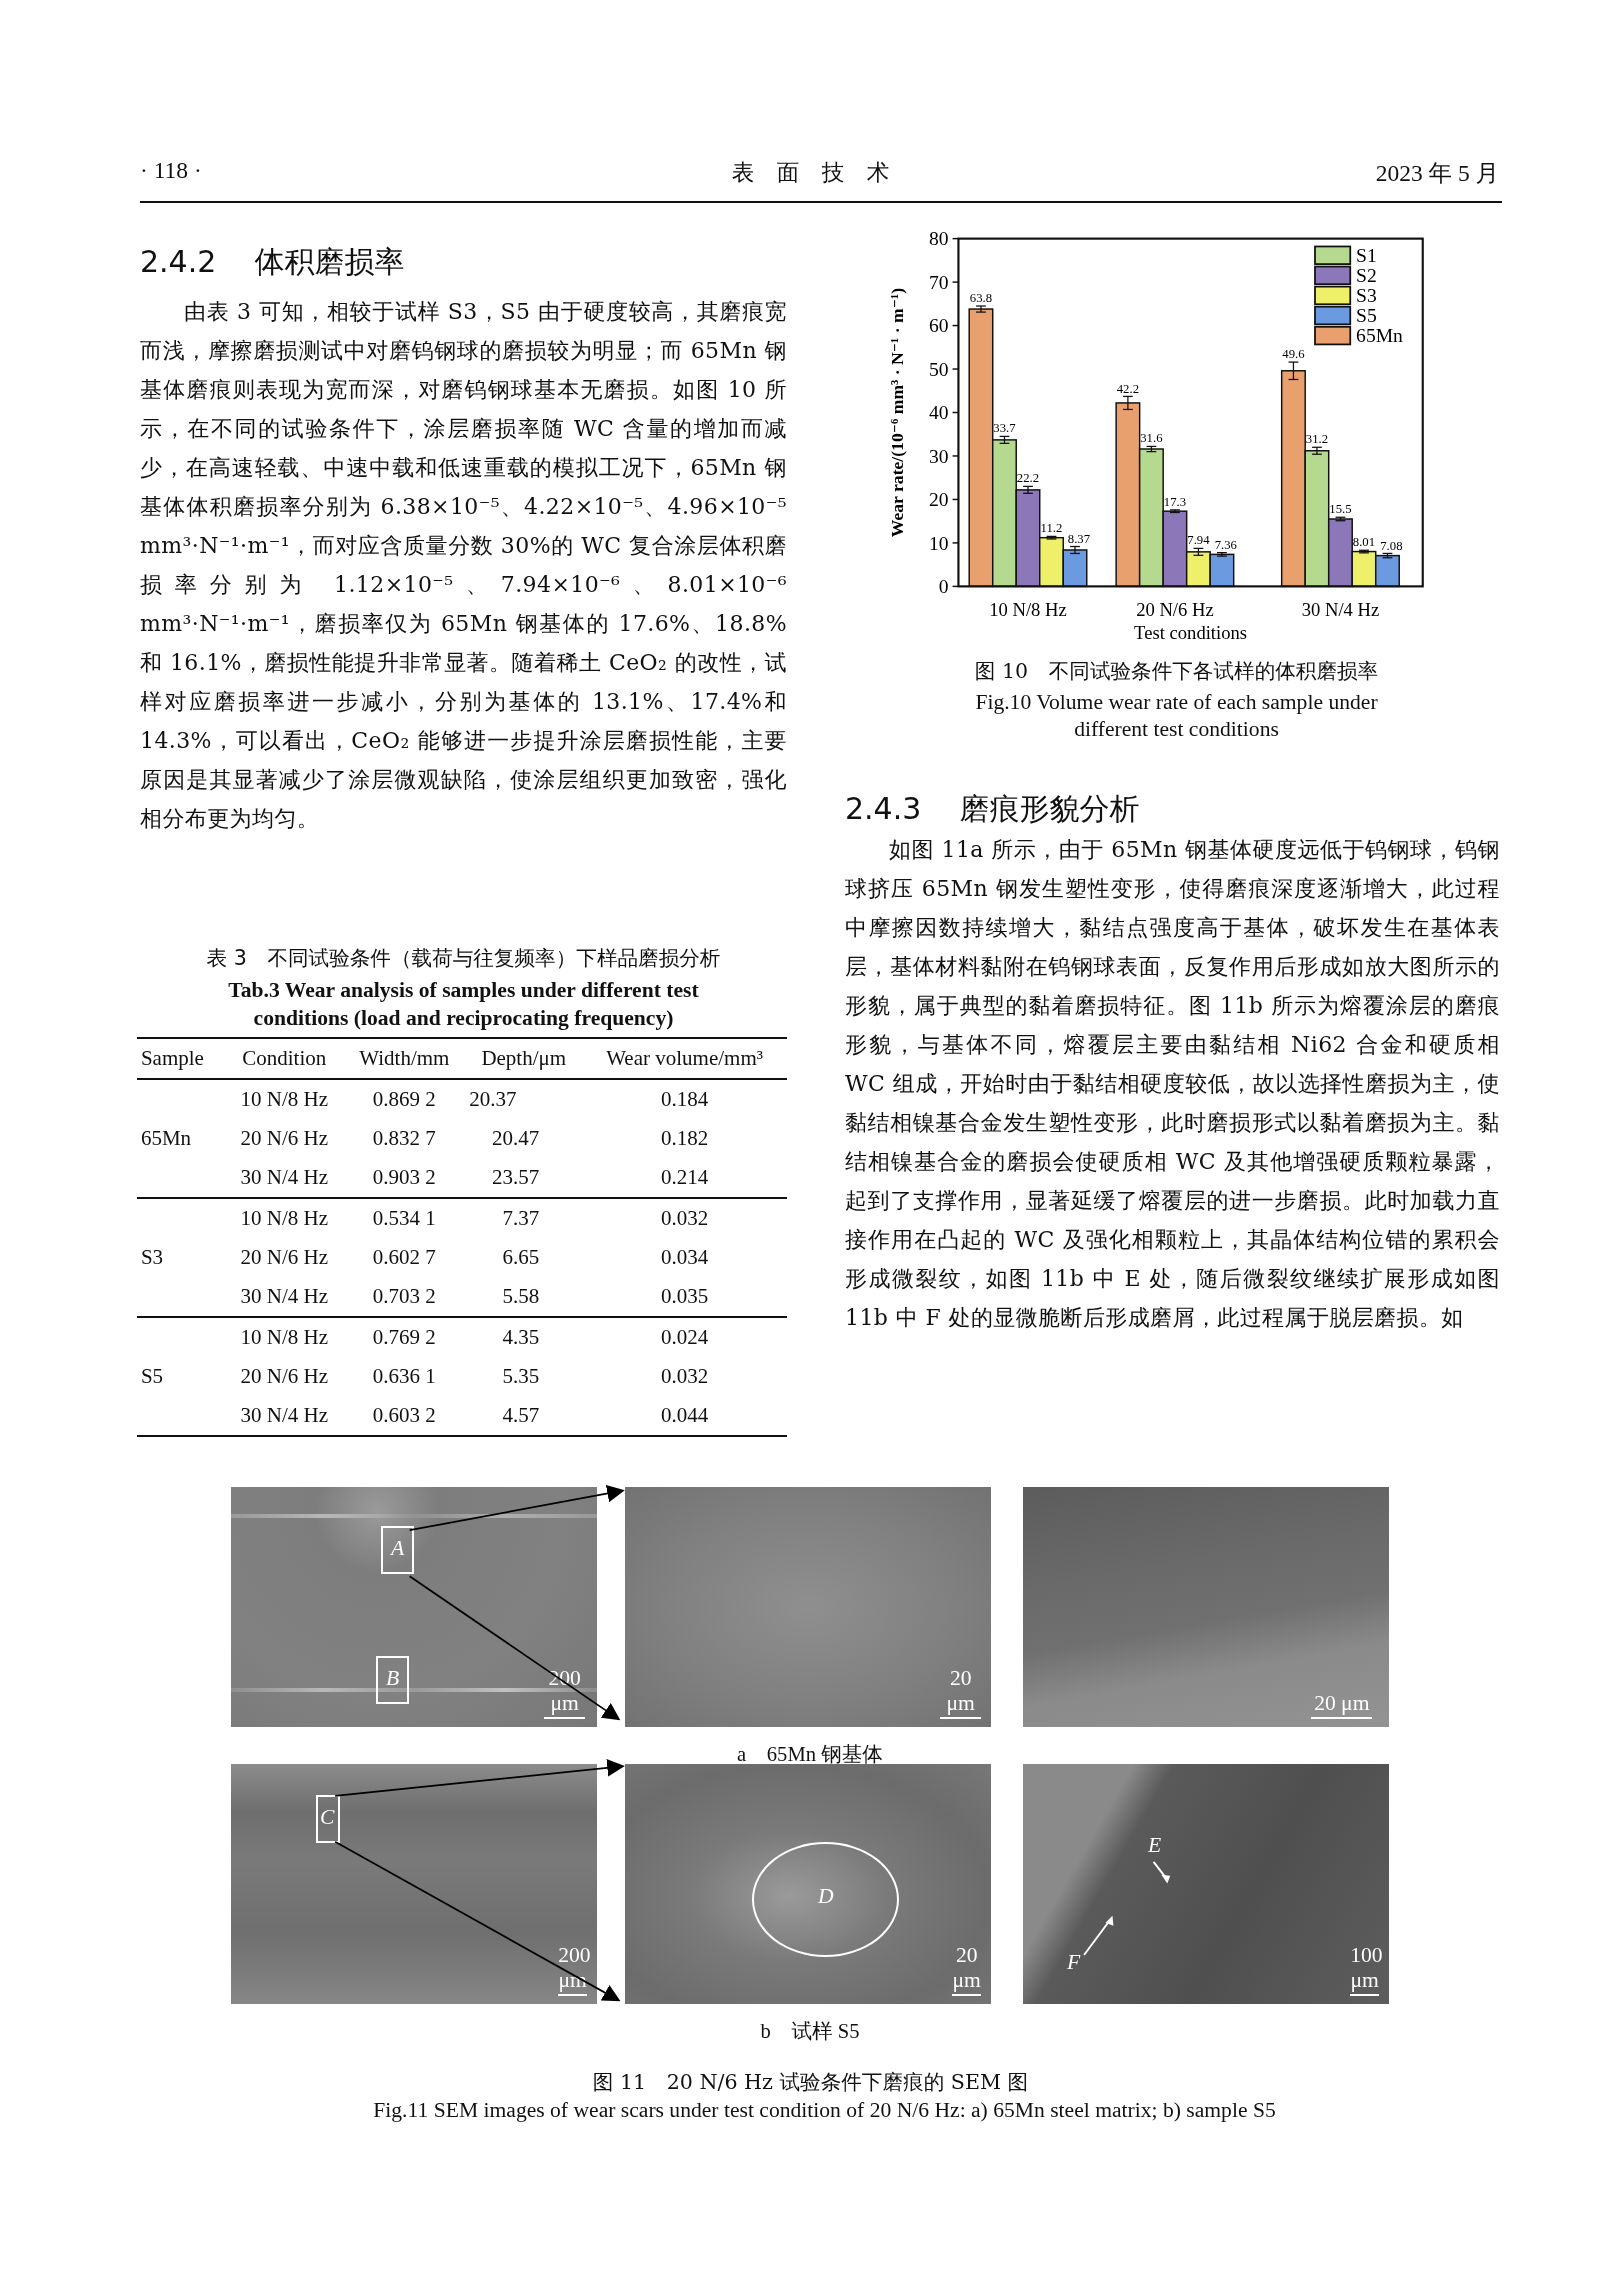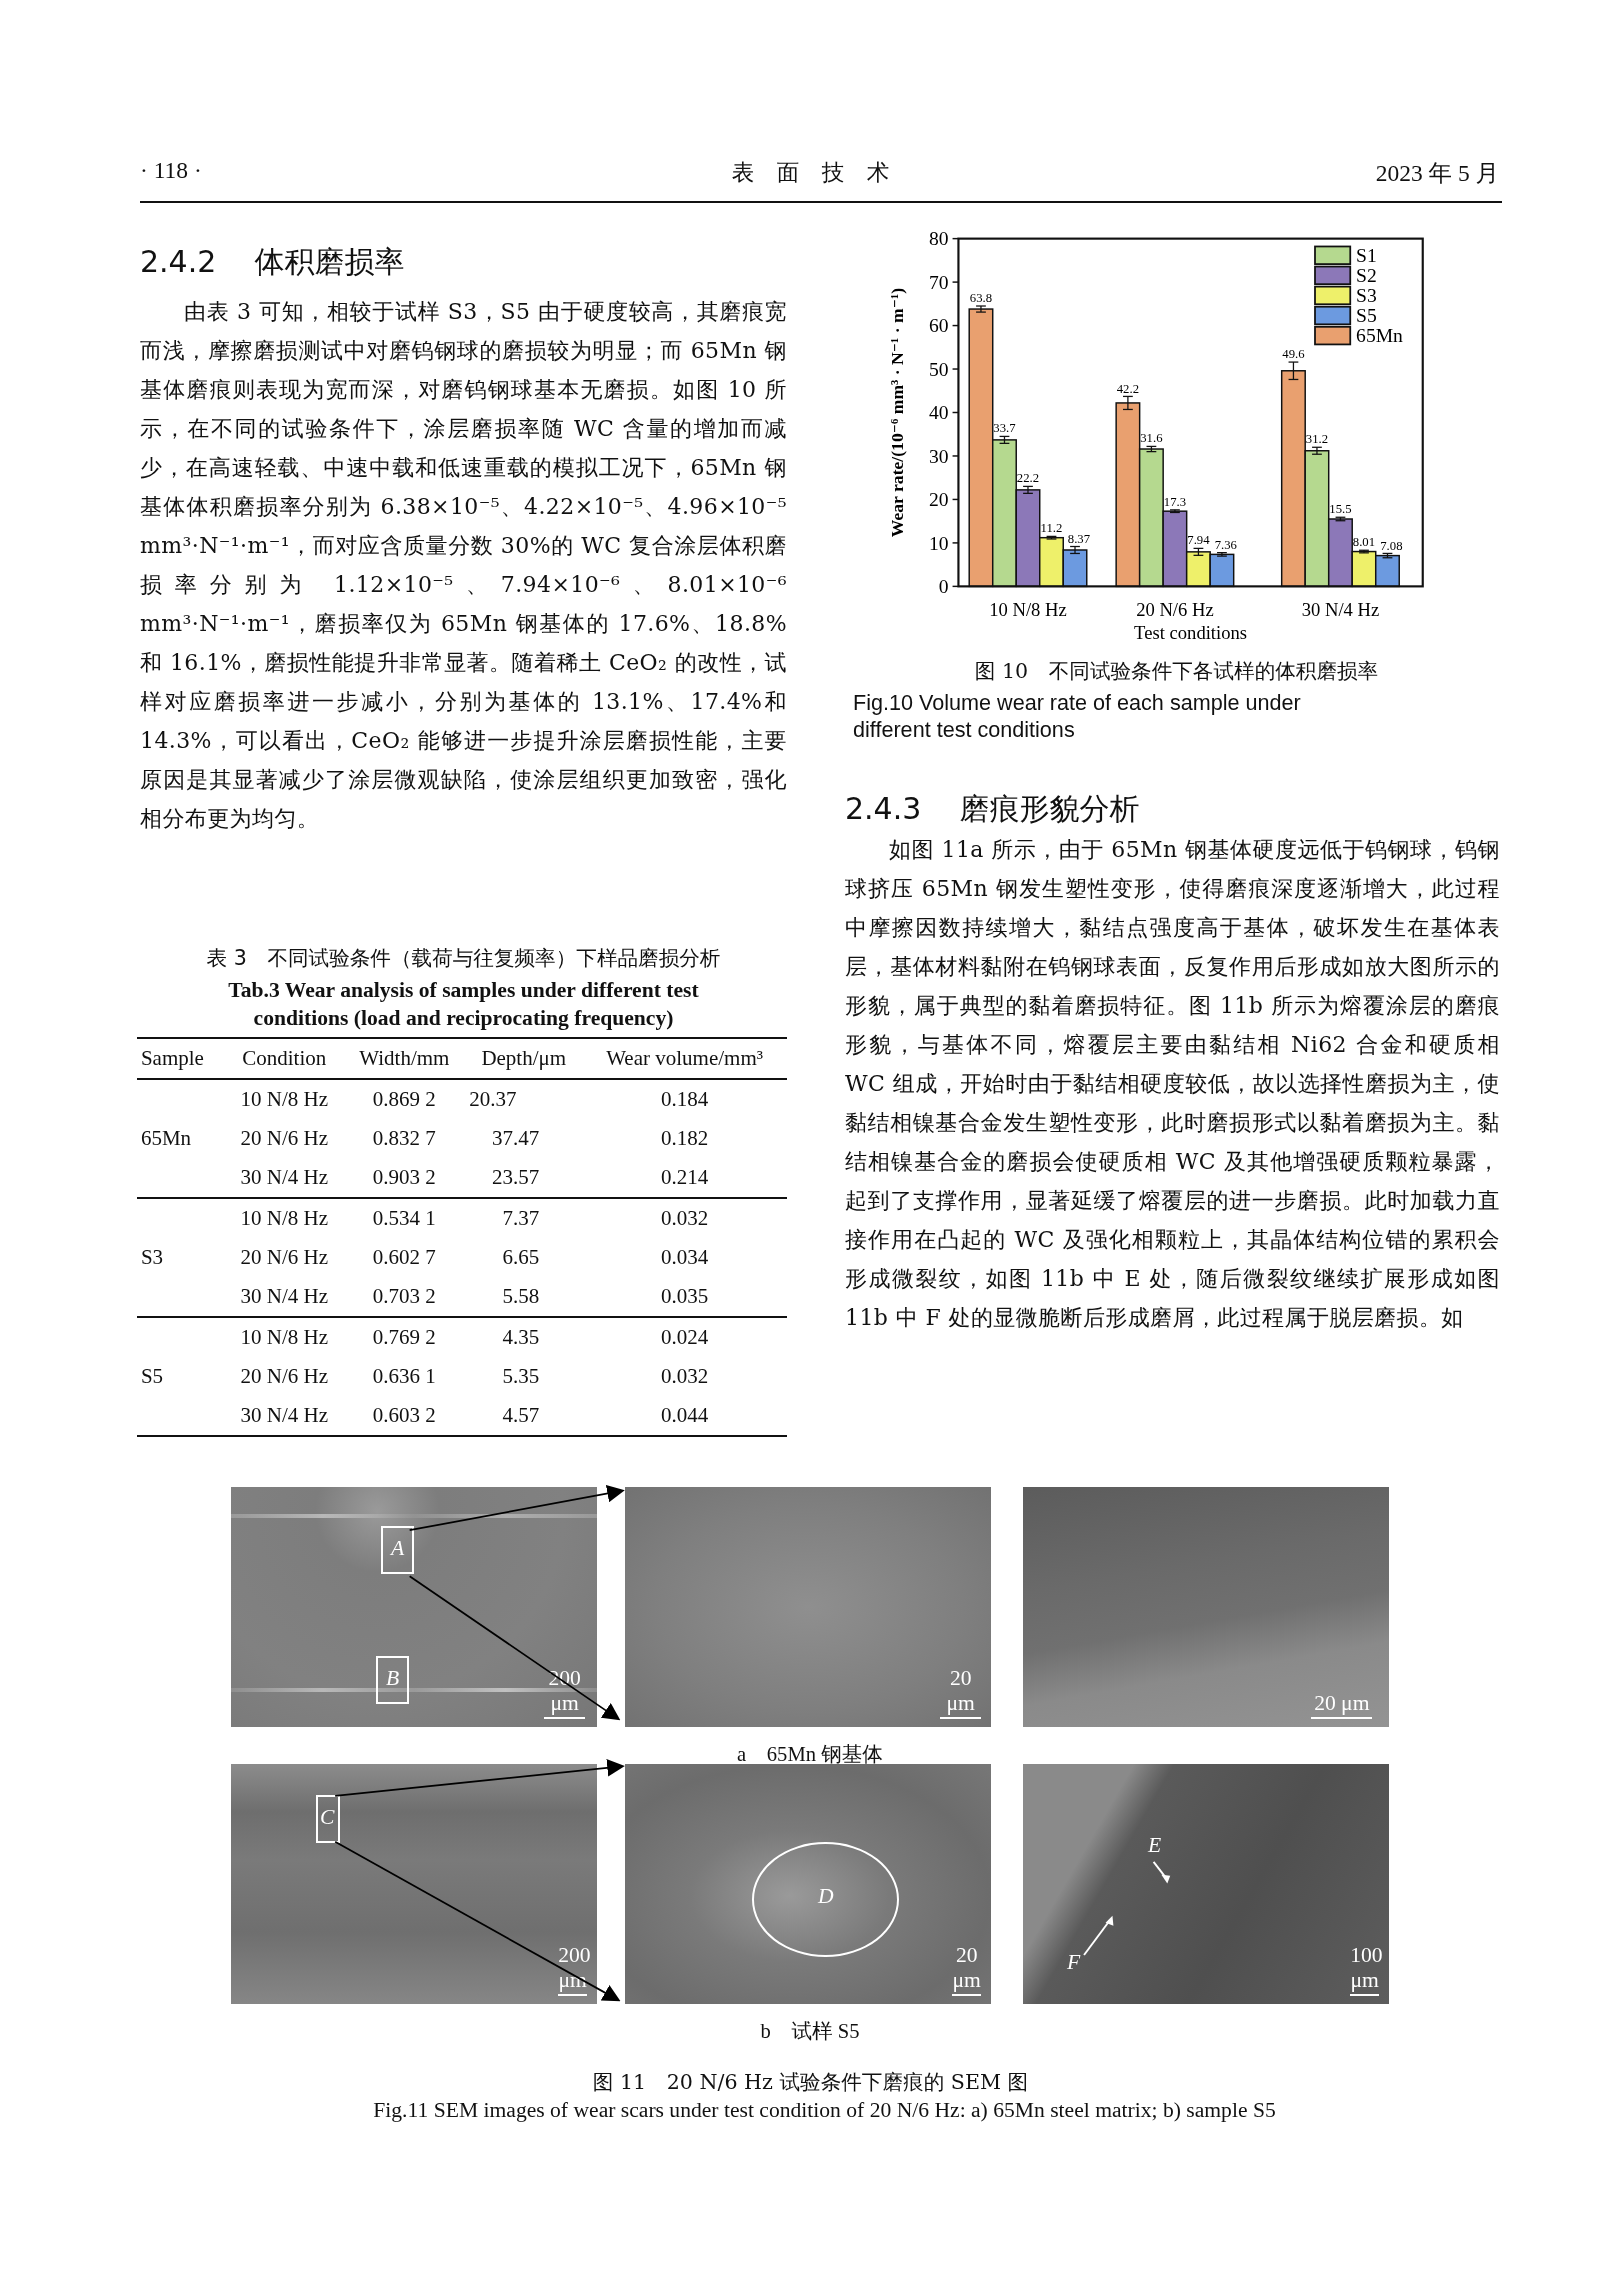--- a/index.html
+++ b/index.html
@@ -6,21 +6,21 @@
   body { width:1621px; height:2293px; position:relative; overflow:hidden;
          font-family:"DejaVu Serif","Liberation Serif",serif; color:#111; }
   .abs { position:absolute; }
   .hdr { top:157px; font-size:23.5px; font-family:"Liberation Serif","DejaVu Serif",serif; }
   .hdr-rule { position:absolute; left:140px; top:201px; width:1362px; height:2px; background:#111; }
   .sec { font-family:"DejaVu Sans","Liberation Sans",sans-serif; font-size:30px; }
   .para { font-size:22px; line-height:39px; text-align:justify; text-align-last:left; letter-spacing:0.4px; }
   .para p { margin:0; text-indent:44px; }
   .cap-zh { font-family:"DejaVu Sans","Liberation Sans",sans-serif; font-size:20.6px; text-align:center; }
   .cap-en-b { font-family:"Liberation Serif",serif; font-weight:bold; font-size:21.6px; text-align:center; line-height:27.4px; }
-  .cap-en { font-family:Liberation Sans, sans-serif; font-size:21.6px; line-height:27.4px; }
+  .cap-en { font-family:Liberation Serif, serif; font-size:21.6px; text-align:center; line-height:27.4px; }
   table.t3 { border-collapse:collapse; font-family:"Liberation Serif",serif; font-size:21px; }
   table.t3 th { font-weight:normal; padding:0 3.9px; height:39px; border-bottom:2px solid #111; white-space:nowrap; }
   table.t3 td { height:39px; padding:0 3.9px; white-space:nowrap; }
   table.t3 tr.grp-end td { border-bottom:2px solid #111; }
   .sem { position:absolute; overflow:hidden; }
   .sb { position:absolute; color:#fff; font-family:"Liberation Serif",serif; font-size:21.6px; text-align:center; }
   .sb .bar { display:block; height:2px; background:#fff; margin-top:1px; }
   .lbl { position:absolute; color:#fff; font-family:"Liberation Serif",serif; font-style:italic; font-size:21.6px; }
   .box { position:absolute; border:2px solid #fff; }
 </style>
@@ -61,21 +61,21 @@
           <td></td>
           <td style="text-align: center;">10 N/8 Hz</td>
           <td style="text-align: center;">0.869 2</td>
           <td style="padding-right: 43px;">20.37</td>
           <td style="text-align: center;">0.184</td>
         </tr>
         <tr>
           <td>65Mn</td>
           <td style="text-align: center;">20 N/6 Hz</td>
           <td style="text-align: center;">0.832 7</td>
-          <td style="text-align: right; padding-right: 43px;">37.47</td>
+          <td style="text-align: right; padding-right: 43px;">20.47</td>
           <td style="text-align: center;">0.182</td>
         </tr>
         <tr class="grp-end">
           <td></td>
           <td style="text-align: center;">30 N/4 Hz</td>
           <td style="text-align: center;">0.903 2</td>
           <td style="text-align: right; padding-right: 43px;">23.57</td>
           <td style="text-align: center;">0.214</td>
         </tr>
         <tr>

